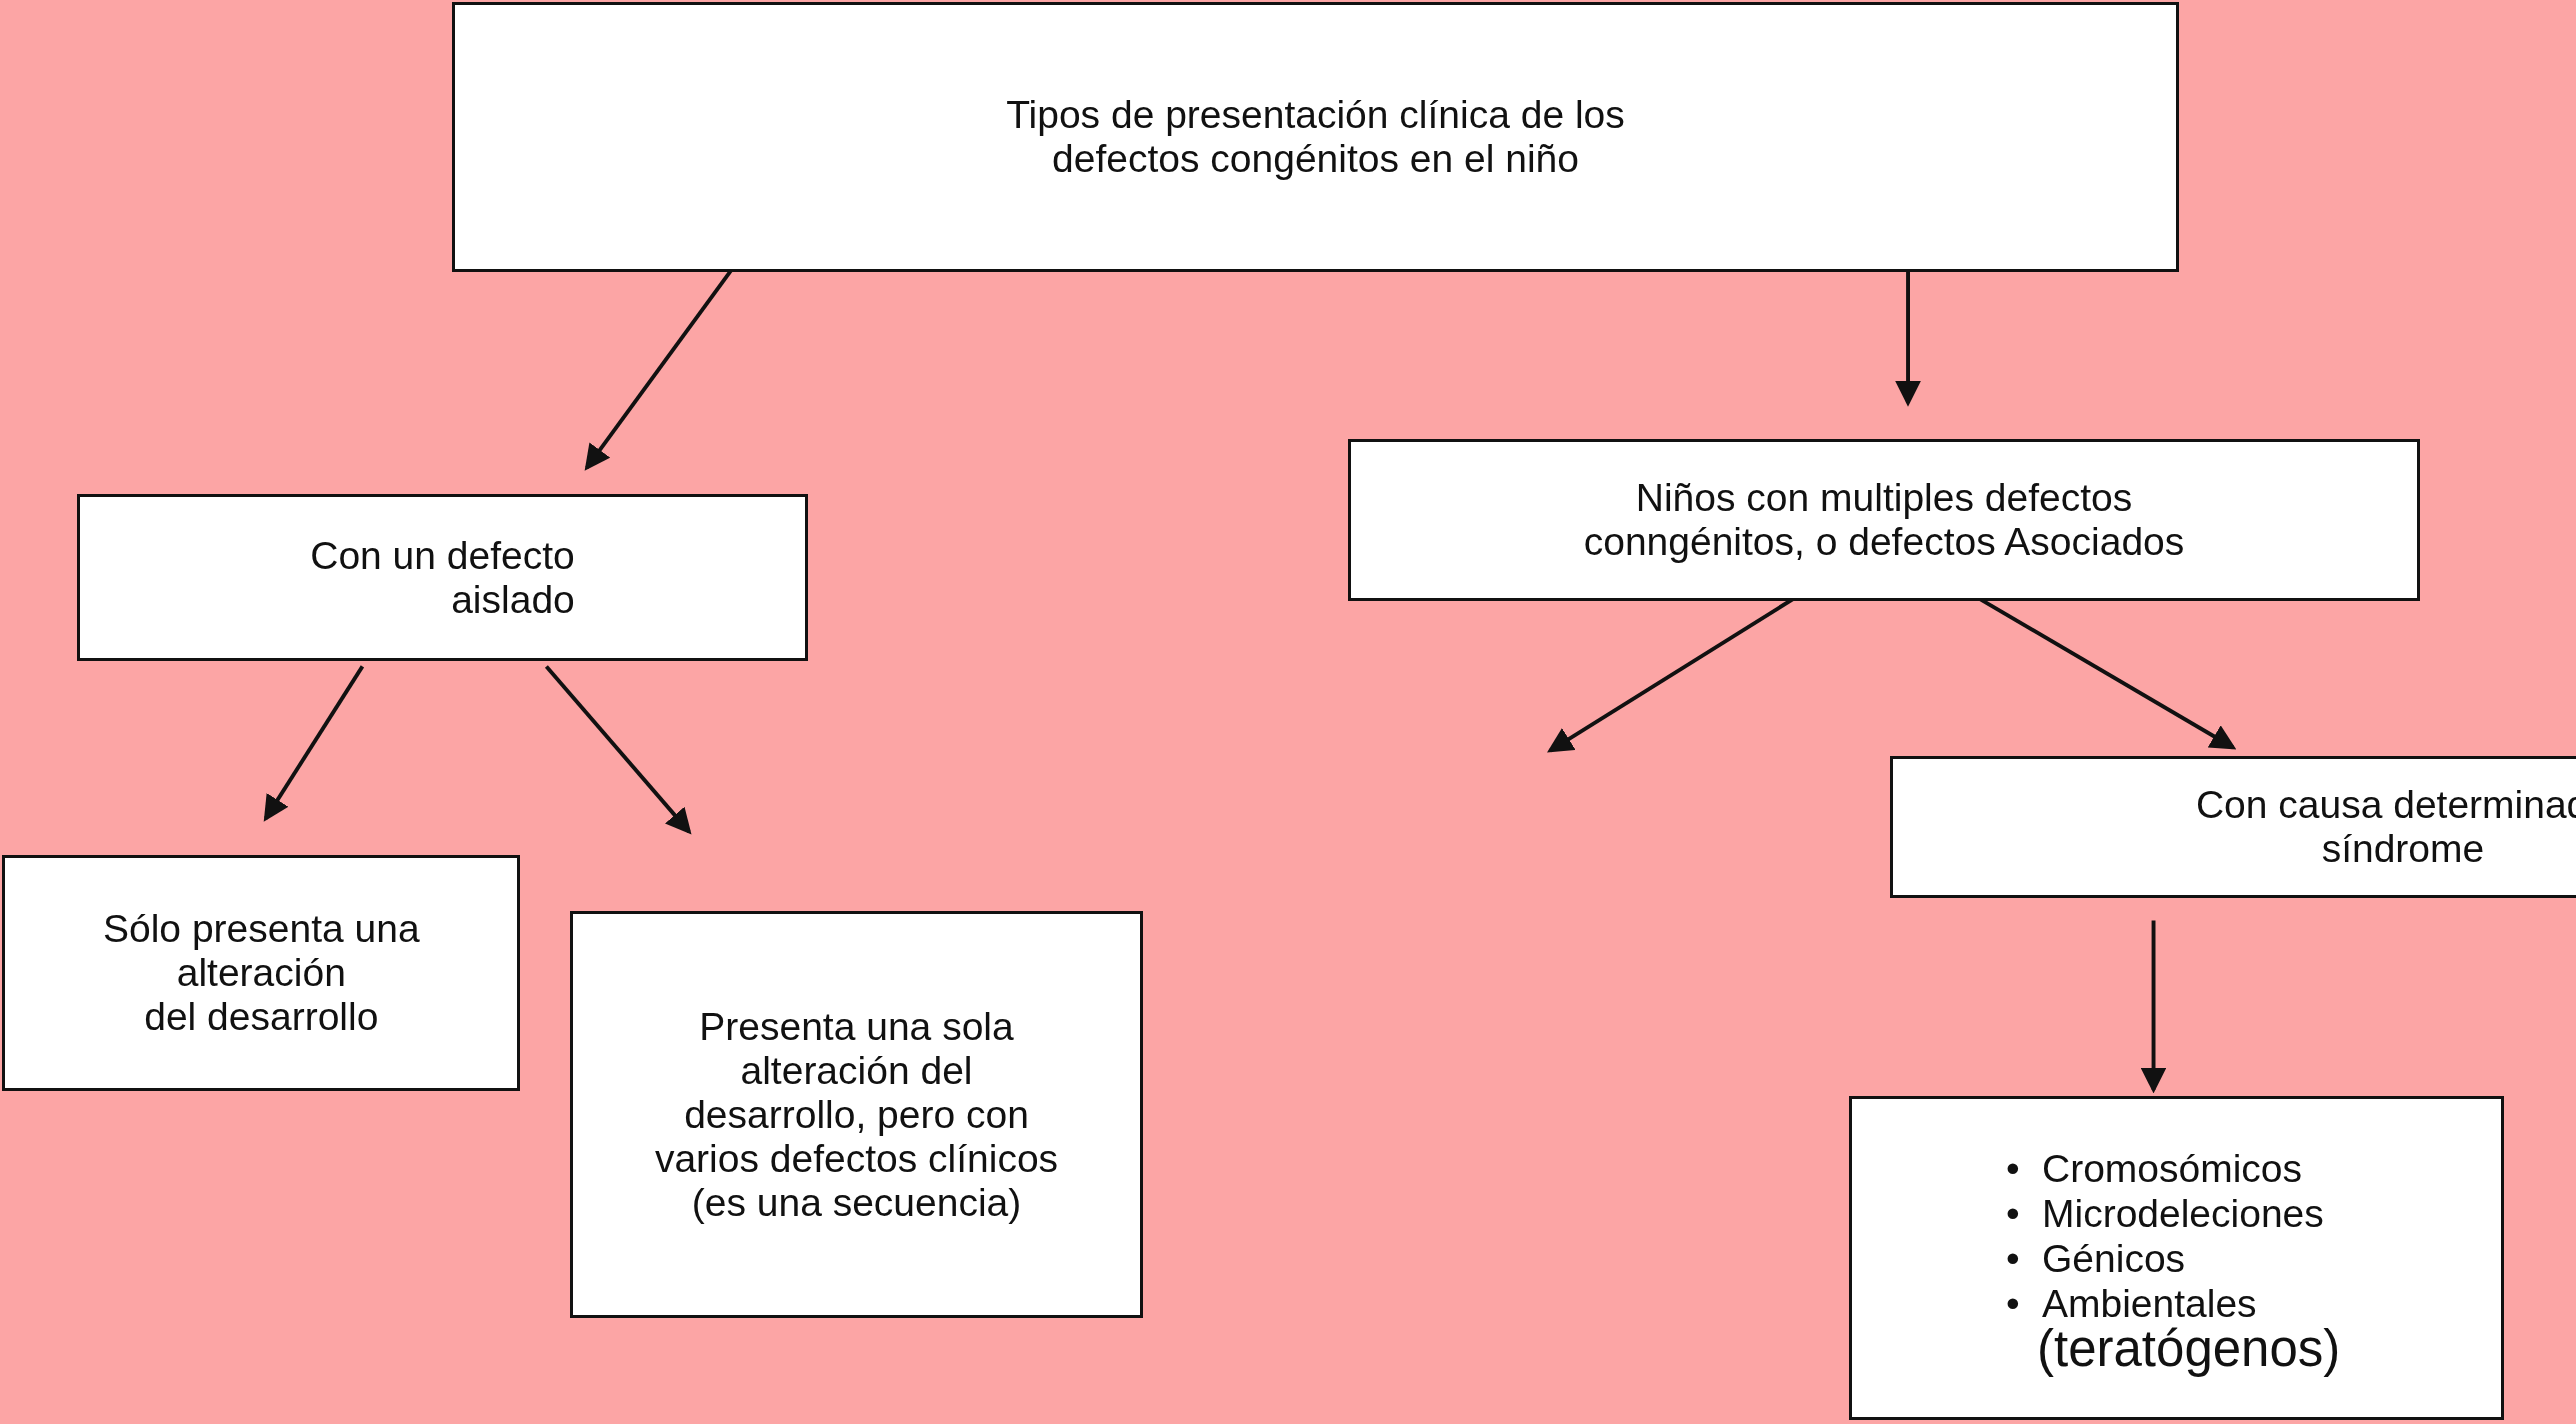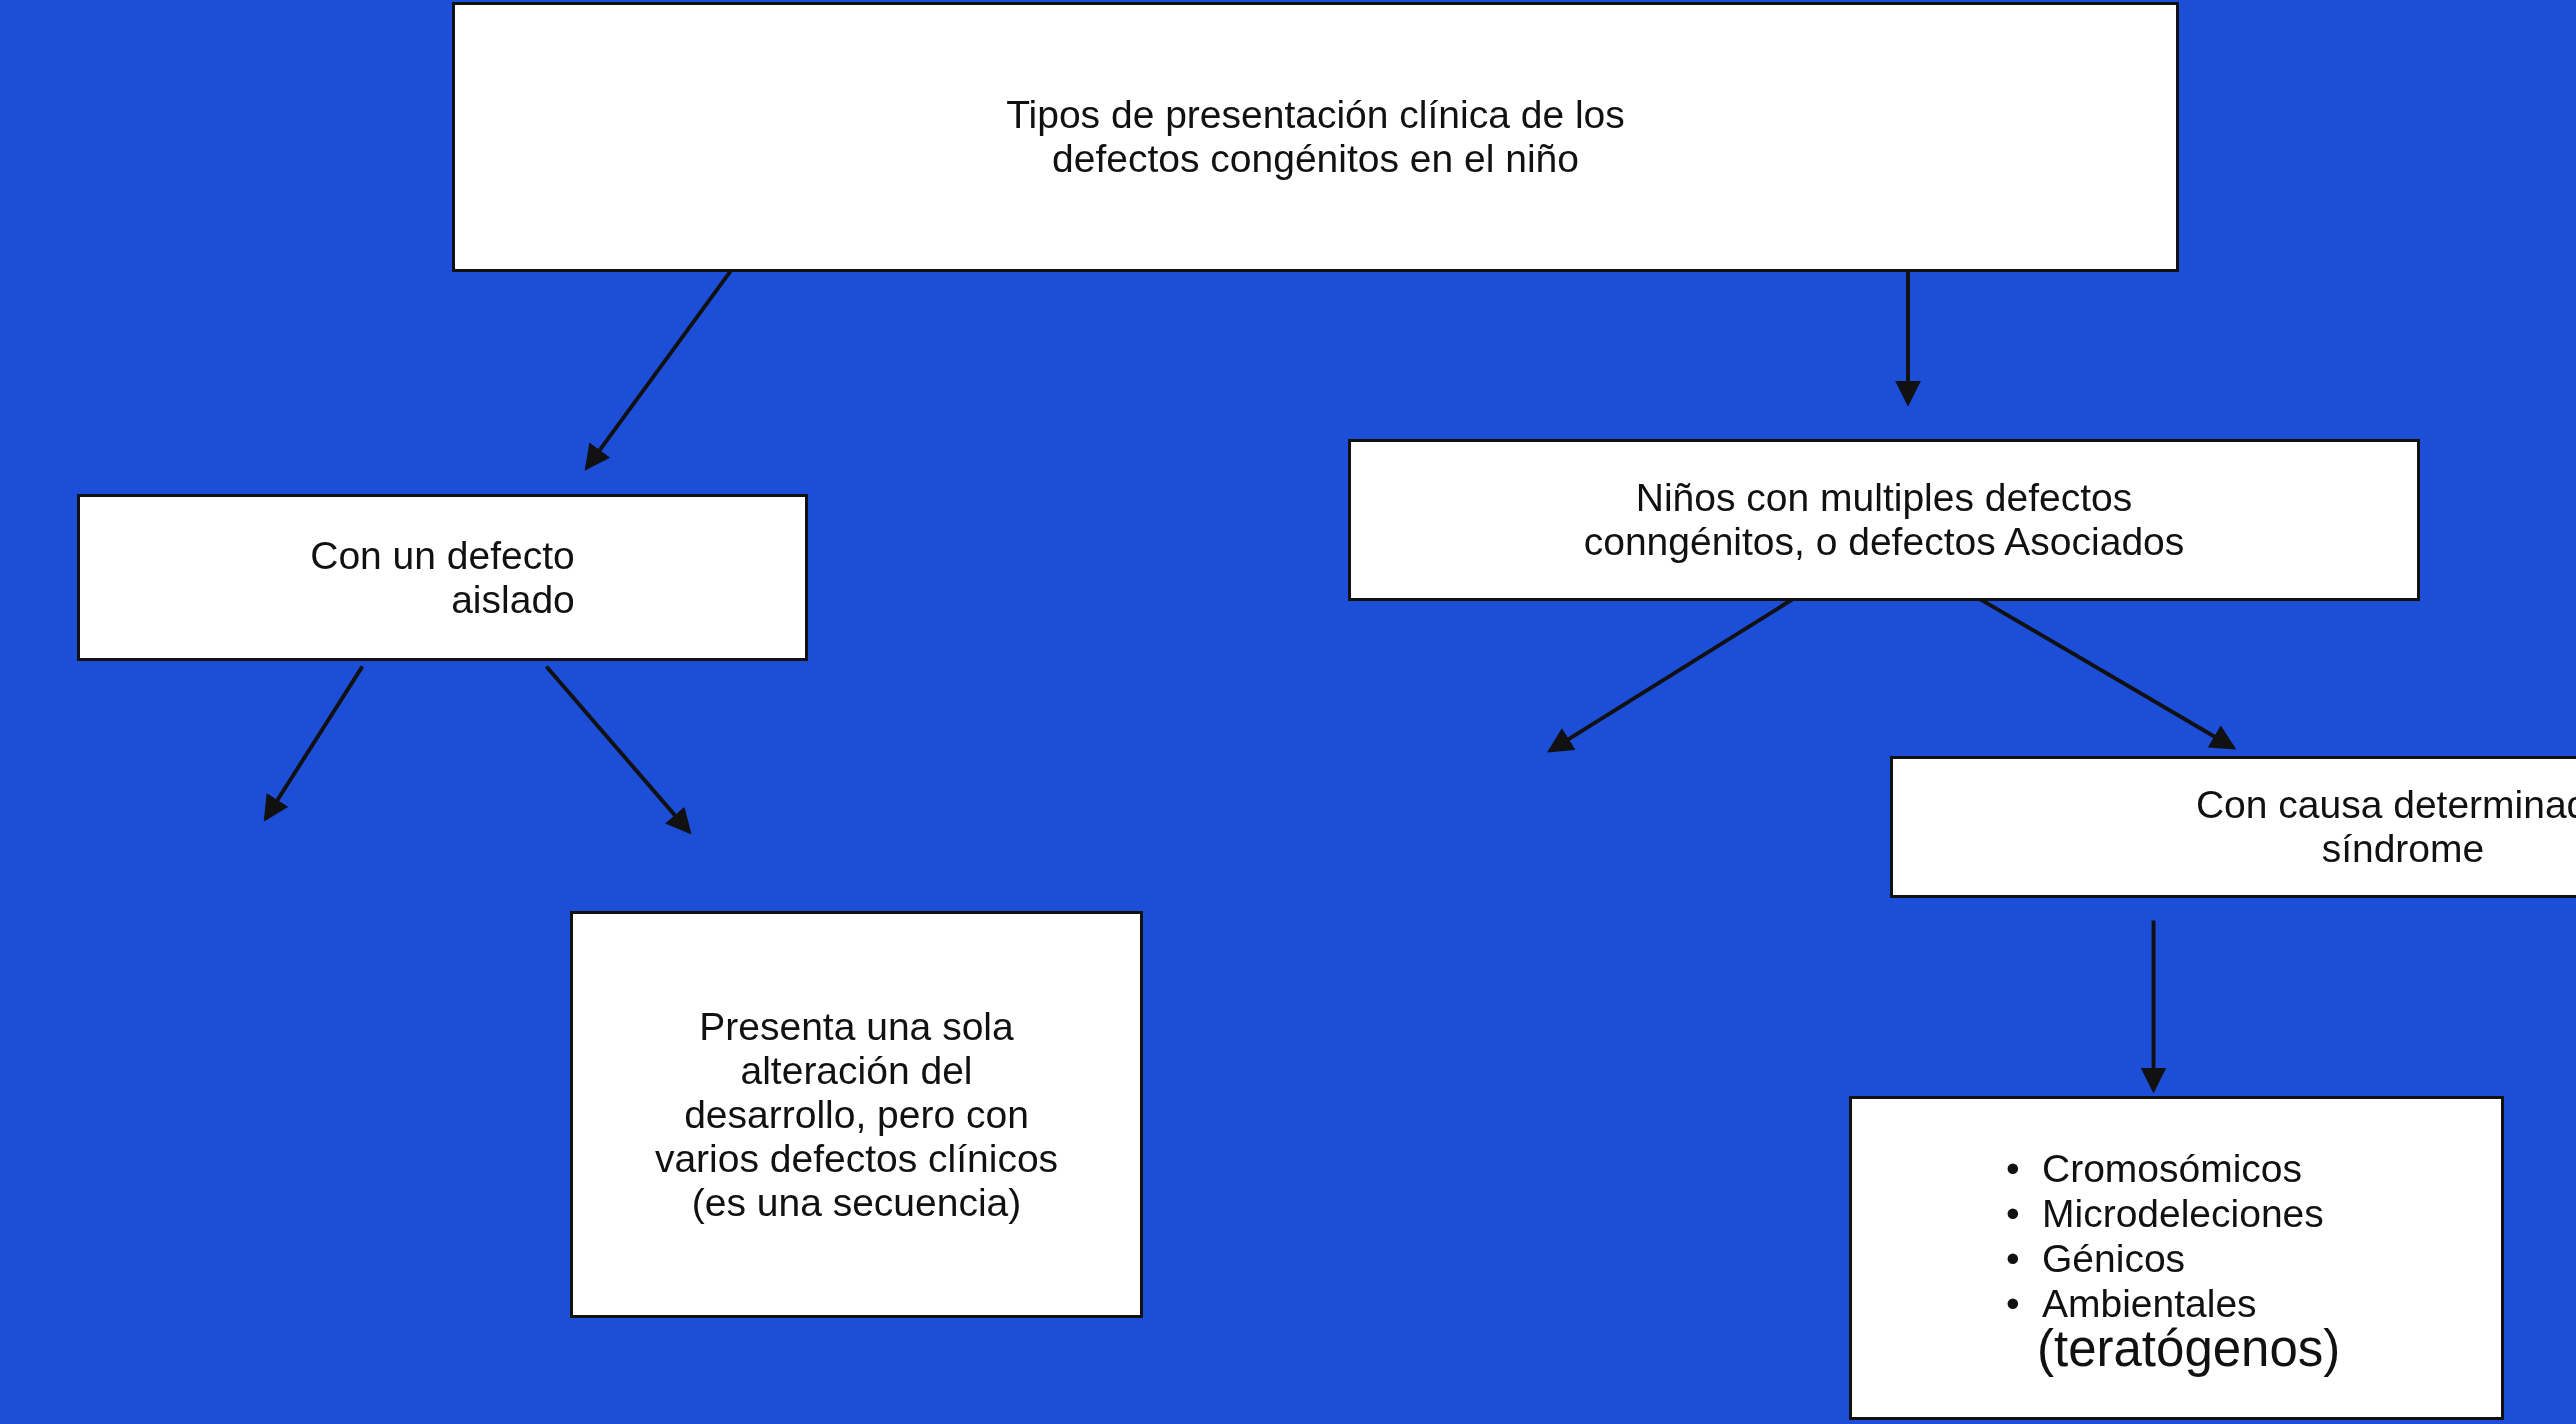--- a/index.html
+++ b/index.html
@@ -4,21 +4,21 @@
 <style>
   html, body {
     margin: 0;
     padding: 0;
     background: #ffffff;
   }
   #canvas {
     position: relative;
     width: 2576px;
     height: 1424px;
-    background: #1d4ed8;
+    background: #fca5a5;
     font-family: "Liberation Sans", sans-serif;
     color: #111111;
     overflow: hidden;
   }
   .node {
     position: absolute;
     box-sizing: border-box;
     border: 3.1px solid #111111;
     background: #ffffff;
     display: flex;
@@ -95,20 +95,25 @@
   <div class="node" id="node-root">
     <span>Tipos de presentación clínica de los
 defectos congénitos en el niño</span>
   </div>
 
   <div class="node" id="node-isolated">
     <span>Con un defecto
 aislado</span>
   </div>
 
+  <div class="node" id="node-solo">
+    <span>Sólo presenta una
+alteración
+del desarrollo</span>
+  </div>
 
   <div class="node" id="node-sequence">
     <span>Presenta una sola
 alteración del
 desarrollo, pero con
 varios defectos clínicos
 (es una secuencia)</span>
   </div>
 
   <div class="node" id="node-multiple">

